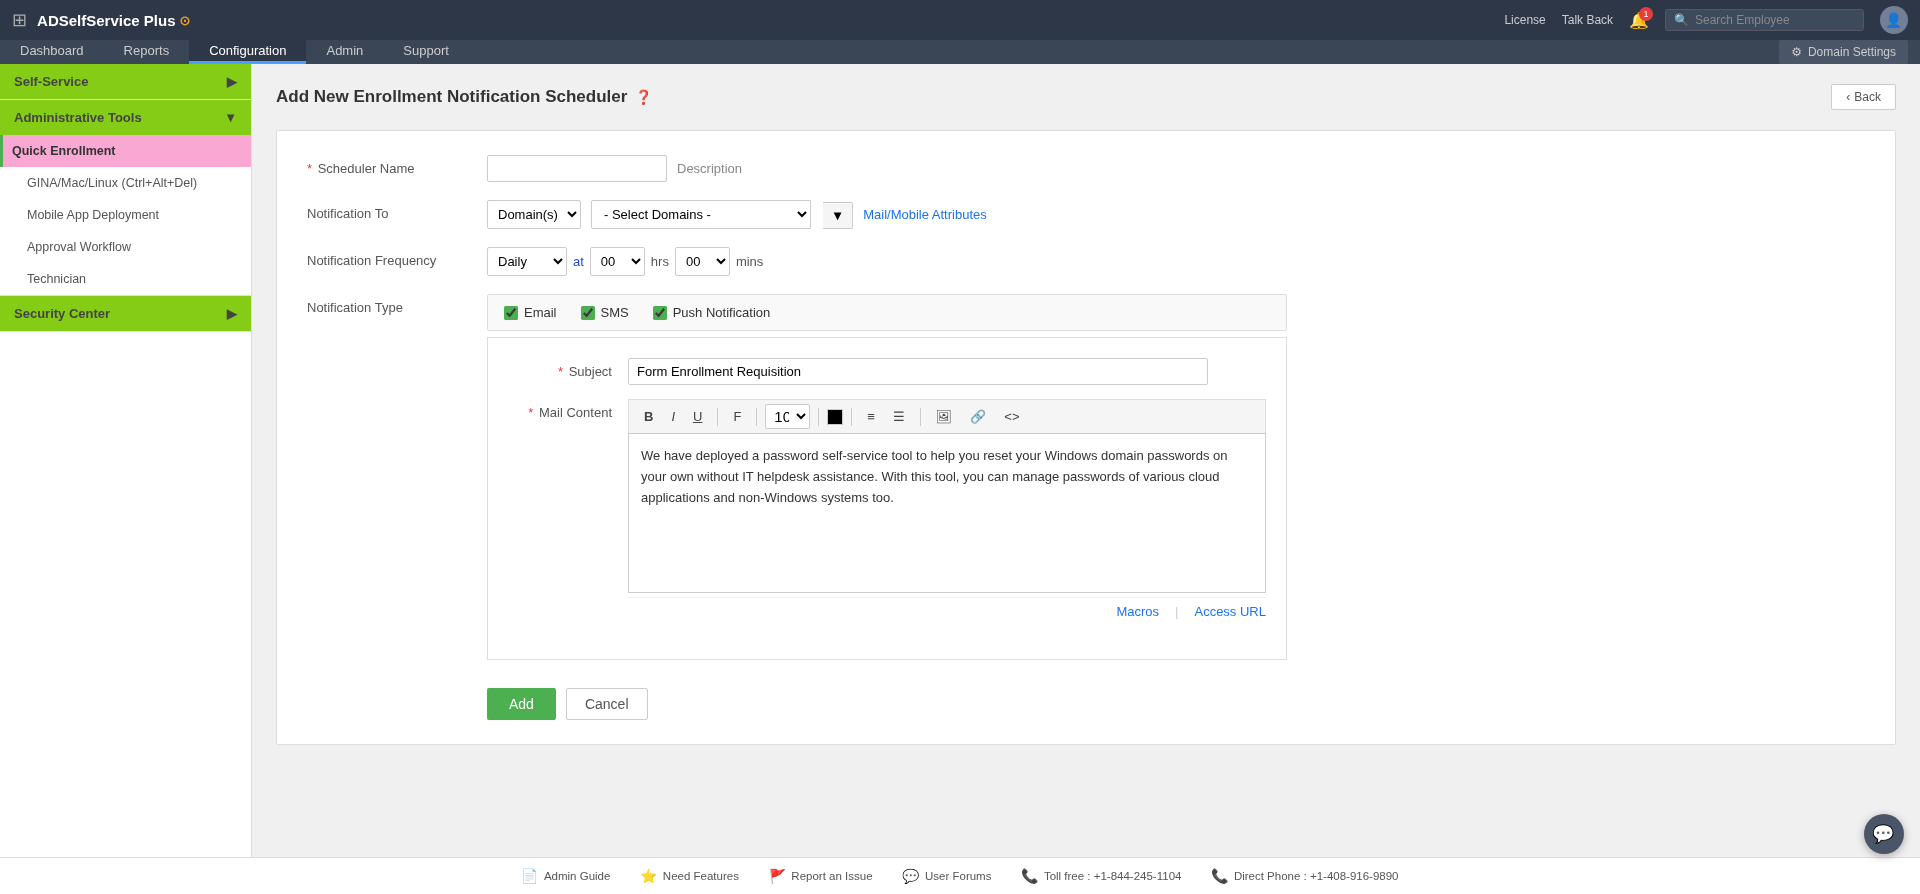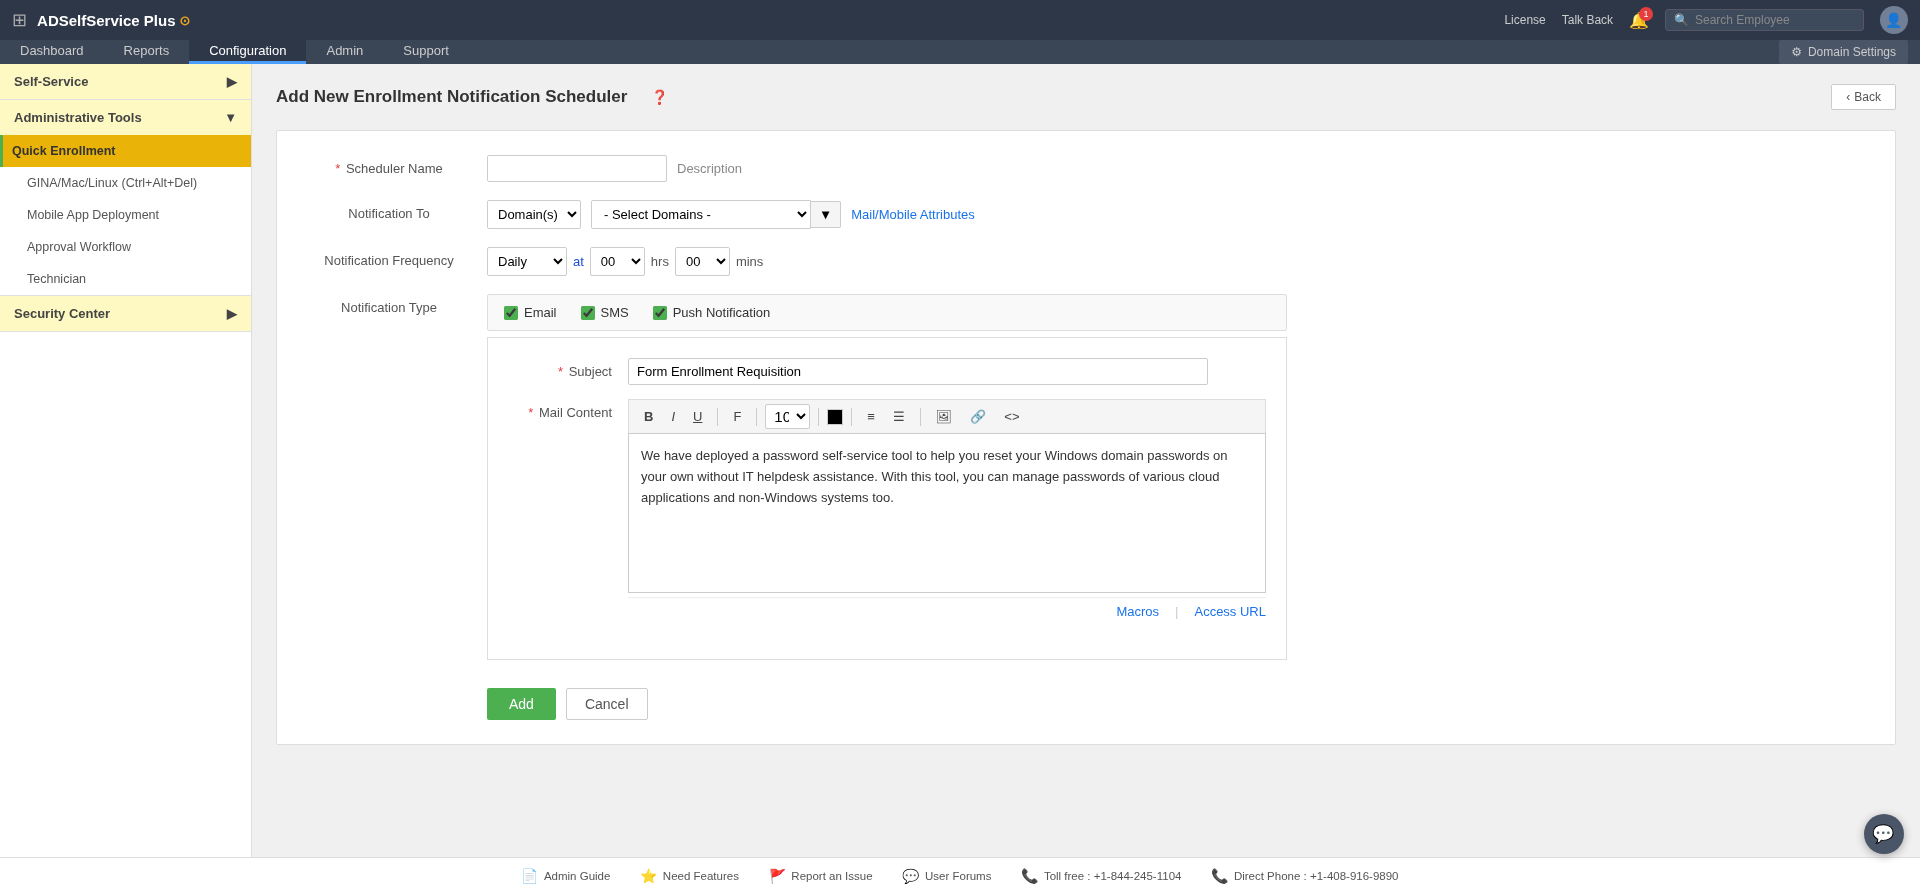--- a/index.html
+++ b/index.html
@@ -55,58 +55,58 @@
     
     .sidebar { width: 252px; background: #fff; border-right: 1px solid #ddd; overflow-y: auto; flex-shrink: 0; }
     .sidebar-section { border-bottom: 1px solid #e0e0e0; }
     .sidebar-section-header {
       display: flex; align-items: center; justify-content: space-between;
       padding: 10px 14px;
       cursor: pointer;
       font-size: 13px;
       font-weight: bold;
       color: #444;
-      background: #fef9c3;
+      background: #84cc16;
     }
     .sidebar-item {
       padding: 9px 14px 9px 24px;
       cursor: pointer;
       font-size: 12.5px;
       color: #555;
       border-left: 3px solid transparent;
     }
-    .sidebar-item.active { border-left: 3px solid #4caf50; color: #333; background: #eab308; font-weight: bold; padding-left: 9px; }
+    .sidebar-item.active { border-left: 3px solid #4caf50; color: #333; background: #f9a8d4; font-weight: bold; padding-left: 9px; }
 
     
     .content { flex: 1; overflow-y: auto; padding: 20px 24px; background: #f0f0f0; }
 
     
     .page-header { display: flex; align-items: center; justify-content: space-between; margin-bottom: 20px; }
-    .page-title { font-size: 17px; font-weight: bold; color: #333; display: flex; align-items: center; gap: 24px; }
+    .page-title { font-size: 17px; font-weight: bold; color: #333; display: flex; align-items: center; gap: 8px; }
     .help-icon { color: #888; cursor: pointer; font-size: 14px; }
     .back-btn { background: #fff; border: 1px solid #ccc; padding: 5px 14px; cursor: pointer; font-size: 12px; color: #555; border-radius: 2px; display: flex; align-items: center; gap: 4px; }
 
     
     .form-card { background: #fff; border: 1px solid #ddd; border-radius: 2px; padding: 24px 30px; }
 
     
     .form-row { display: flex; align-items: flex-start; margin-bottom: 18px; }
-    .form-label { width: 180px; text-align: center; padding-right: 16px; padding-top: 6px; font-size: 13px; color: #555; flex-shrink: 0; }
+    .form-label { width: 180px; text-align: left; padding-right: 16px; padding-top: 6px; font-size: 13px; color: #555; flex-shrink: 0; }
     .required-star { color: #e53e3e; margin-right: 2px; }
     .form-control-group { display: flex; align-items: center; gap: 10px; flex-wrap: wrap; }
 
     
     .text-input { border: 1px solid #ccc; border-radius: 2px; padding: 5px 8px; font-size: 13px; outline: none; }
     .scheduler-name-input { width: 180px; }
     .description-link { color: #888; font-size: 13px; cursor: pointer; text-decoration: none; }
 
     
     select { border: 1px solid #ccc; border-radius: 2px; padding: 5px 6px; font-size: 13px; background: #fff; outline: none; cursor: pointer; }
 
-    .domain-select-wrapper { display: flex; align-items: center; gap: 0; }
+    .domain-select-wrapper { display: flex; align-items: flex-end; gap: 12px; }
     .domain-dropdown { width: 220px; border: 1px solid #ccc; border-radius: 2px 0 0 2px; padding: 5px 8px; font-size: 13px; background: #fff; }
     .domain-dropdown-btn { border: 1px solid #ccc; border-left: none; background: #f5f5f5; padding: 5px 8px; cursor: pointer; border-radius: 0 2px 2px 0; }
 
     .mail-mobile-link { color: #1a73e8; font-size: 13px; cursor: pointer; text-decoration: none; }
 
     
     .freq-row { display: flex; align-items: center; gap: 6px; }
     .freq-at { font-size: 13px; color: #1d4ed8; }
     .freq-hrs { font-size: 13px; color: #555; }
     .freq-mins { font-size: 13px; color: #555; }

